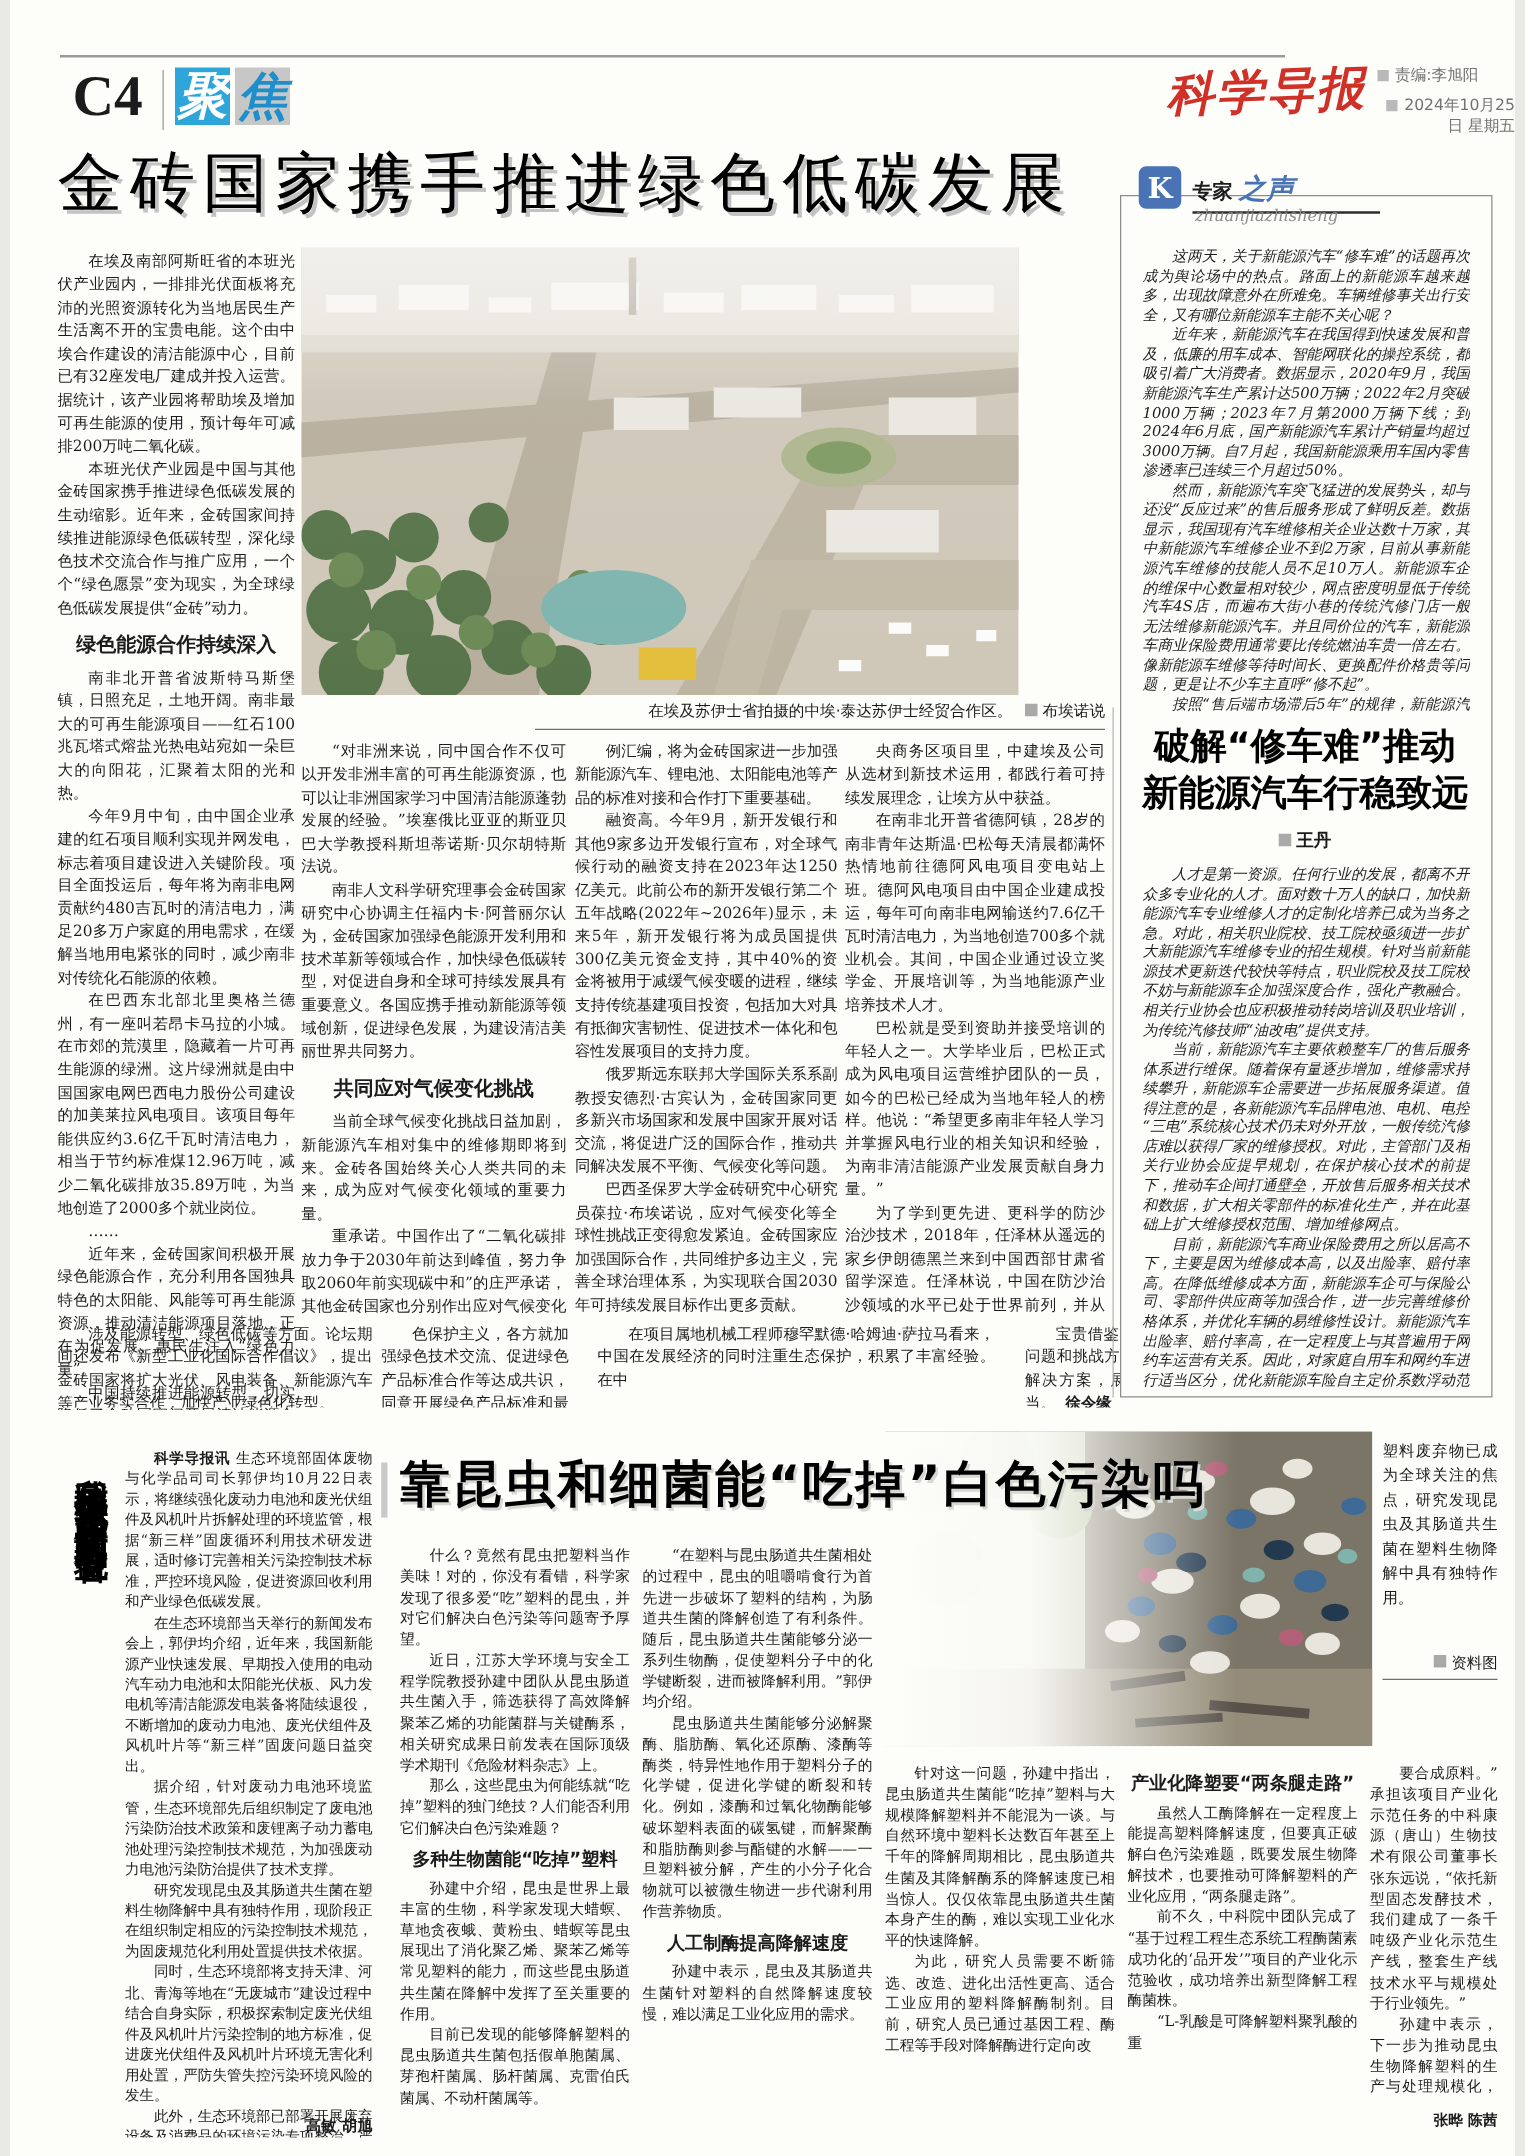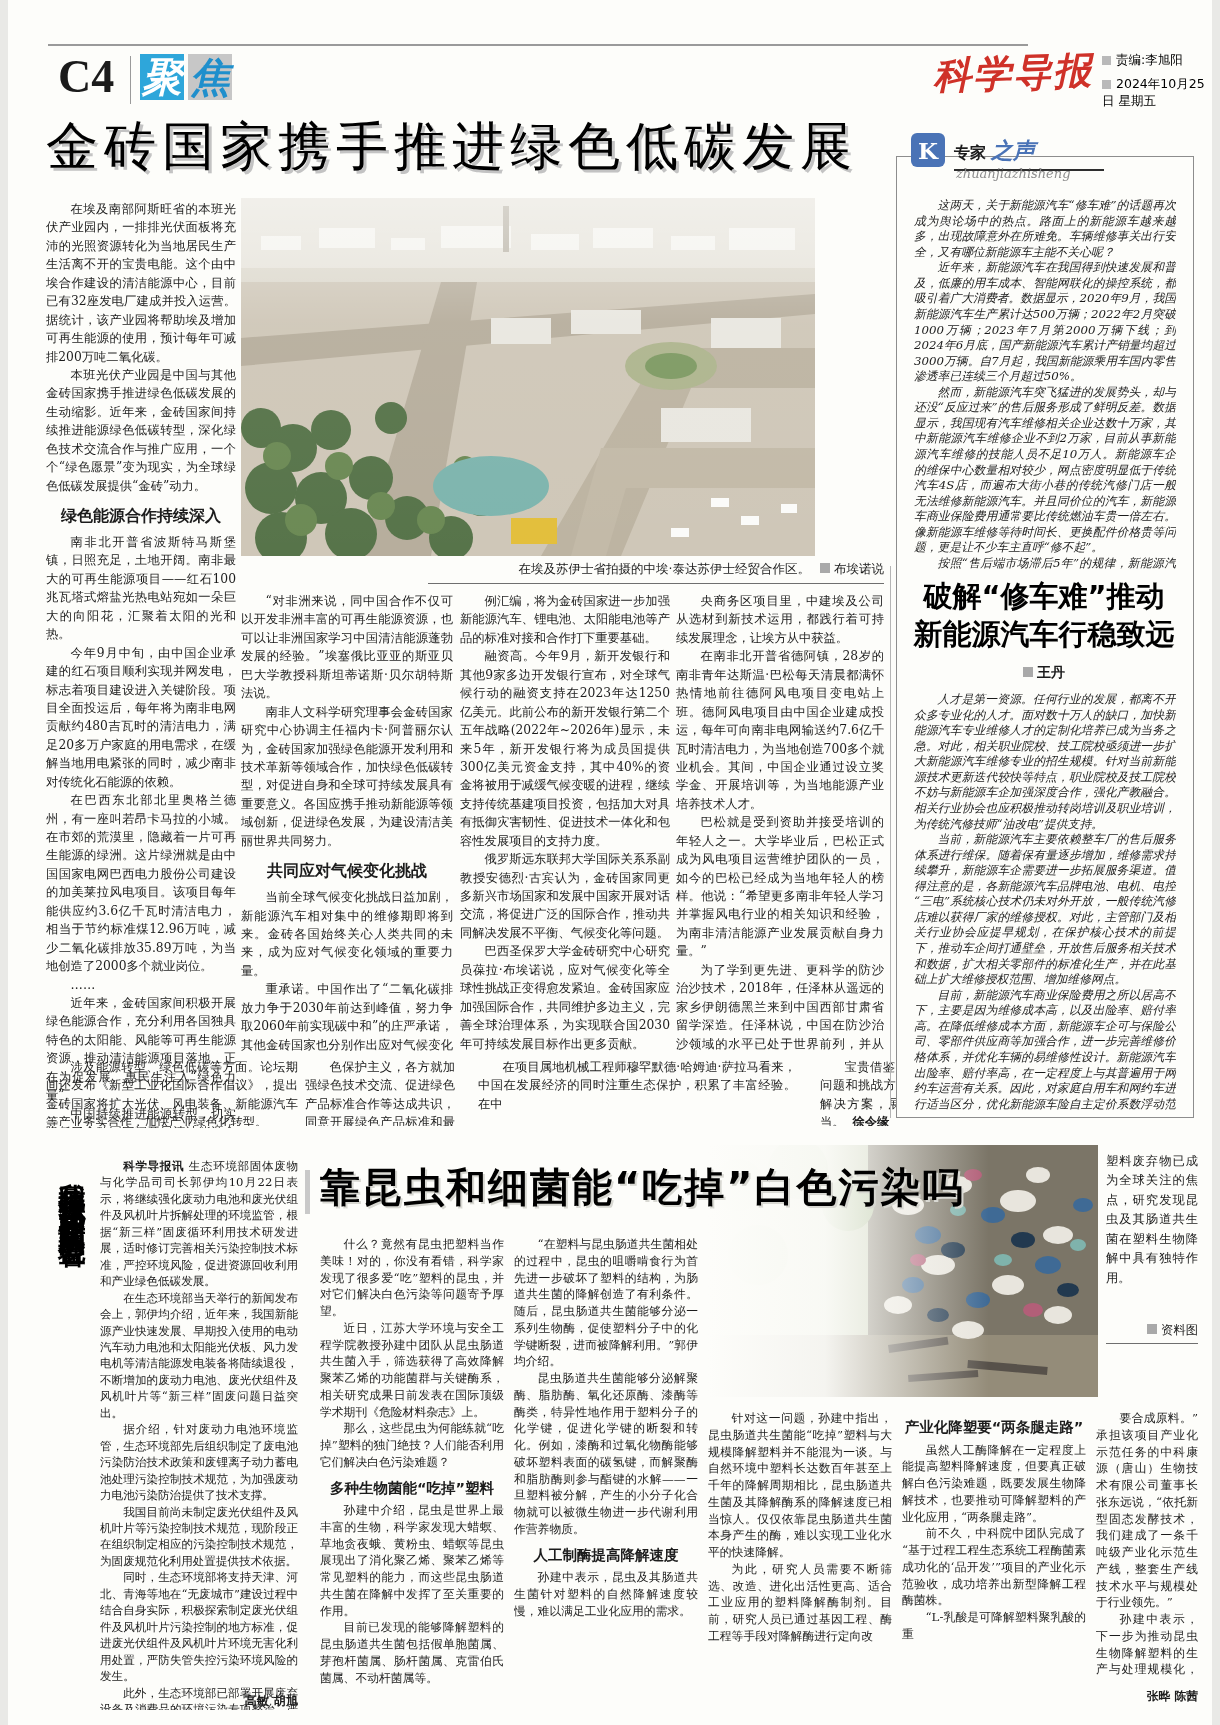--- a/index.html
+++ b/index.html
@@ -10,24 +10,24 @@
   
   #toprule{left:40px;top:44px;width:980px;height:2px;background:#9a9a9a;}
   #pageno{left:50px;top:50px;font-size:46px;font-weight:bold;font-family:"Liberation Serif",serif;}
   #pagediv{left:122px;top:56px;width:1px;height:48px;background:#9a9a9a;}
   .logo-sq{width:44px;height:46px;display:flex;align-items:center;justify-content:center;
            font-size:40px;font-weight:bold;font-style:italic;font-family:"DejaVu Serif",serif;line-height:1;}
   #logo1{left:132px;top:54px;background:#2ea6da;color:#ffffff;}
   #logo2{left:180px;top:54px;background:#c7c7c7;color:#1f8fcc;}
   #masthead{left:925px;top:48px;font-size:38px;font-weight:bold;font-style:italic;color:#cf3128;
             font-family:"DejaVu Serif",serif;transform:rotate(-2deg);letter-spacing:2px;}
-  .kicker{font-size:12.5px;font-family:"DejaVu Sans",sans-serif;color:#000000;}
+  .kicker{font-size:12.5px;font-family:"DejaVu Sans",sans-serif;color:#737373;}
   .kicker .sq{display:inline-block;width:9px;height:9px;background:#b9b9b9;margin-right:5px;vertical-align:middle;}
   #editor{left:1094px;top:52px;}
-  #dateline{left:1094px;top:76px;}
+  #dateline{left:1094px;top:76px;text-align:right;}
   
   #mainhead{left:38px;top:112px;width:790px;font-size:52px;font-weight:400;letter-spacing:6px;
             font-family:"DejaVu Sans",sans-serif;color:#000;text-shadow:3px 3px 0 #c3c3c3;white-space:nowrap;}
   
   .col{position:absolute;font-size:12.3px;line-height:1.5;text-align:justify;overflow:hidden;color:#1c1c1c;}
   .col p{margin:0;text-indent:2em;}
   .subhead{font-weight:bold;text-align:center;font-size:16px;margin:9px 0 5px;text-indent:0;
            font-family:"DejaVu Sans",sans-serif;}
   .byline{text-align:right;font-weight:bold;font-family:"DejaVu Sans",sans-serif;margin-top:4px;}
   
@@ -226,21 +226,21 @@
       <p>人才是第一资源。任何行业的发展，都离不开众多专业化的人才。面对数十万人的缺口，加快新能源汽车专业维修人才的定制化培养已成为当务之急。对此，相关职业院校、技工院校亟须进一步扩大新能源汽车维修专业的招生规模。针对当前新能源技术更新迭代较快等特点，职业院校及技工院校不妨与新能源车企加强深度合作，强化产教融合。相关行业协会也应积极推动转岗培训及职业培训，为传统汽修技师“油改电”提供支持。</p>
       <p>当前，新能源汽车主要依赖整车厂的售后服务体系进行维保。随着保有量逐步增加，维修需求持续攀升，新能源车企需要进一步拓展服务渠道。值得注意的是，各新能源汽车品牌电池、电机、电控“三电”系统核心技术仍未对外开放，一般传统汽修店难以获得厂家的维修授权。对此，主管部门及相关行业协会应提早规划，在保护核心技术的前提下，推动车企间打通壁垒，开放售后服务相关技术和数据，扩大相关零部件的标准化生产，并在此基础上扩大维修授权范围、增加维修网点。</p>
       <p>目前，新能源汽车商业保险费用之所以居高不下，主要是因为维修成本高，以及出险率、赔付率高。在降低维修成本方面，新能源车企可与保险公司、零部件供应商等加强合作，进一步完善维修价格体系，并优化车辆的易维修性设计。新能源汽车出险率、赔付率高，在一定程度上与其普遍用于网约车运营有关系。因此，对家庭自用车和网约车进行适当区分，优化新能源车险自主定价系数浮动范围，无疑将有助于问题的解决。</p>
     </div>
 
   <div class="abs" id="blvhead">我国持续强化『新三样』固废问题的环境监管</div>
   <div class="col" id="blbody">
       <p><b>科学导报讯 </b>生态环境部固体废物与化学品司司长郭伊均10月22日表示，将继续强化废动力电池和废光伏组件及风机叶片拆解处理的环境监管，根据“新三样”固废循环利用技术研发进展，适时修订完善相关污染控制技术标准，严控环境风险，促进资源回收利用和产业绿色低碳发展。</p>
       <p>在生态环境部当天举行的新闻发布会上，郭伊均介绍，近年来，我国新能源产业快速发展、早期投入使用的电动汽车动力电池和太阳能光伏板、风力发电机等清洁能源发电装备将陆续退役，不断增加的废动力电池、废光伏组件及风机叶片等“新三样”固废问题日益突出。</p>
       <p>据介绍，针对废动力电池环境监管，生态环境部先后组织制定了废电池污染防治技术政策和废锂离子动力蓄电池处理污染控制技术规范，为加强废动力电池污染防治提供了技术支撑。</p>
-      <p>我国目前尚未制定废光伏组件及风机叶片等污染控制技术规范，现阶段正在组织制定相应的污染控制技术规范，为固废规范化利用处置提供技术依据。</p>
+      <p>研究发现昆虫及其肠道共生菌在塑料生物降解中具有独特作用，现阶段正在组织制定相应的污染控制技术规范，为固废规范化利用处置提供技术依据。</p>
       <p>同时，生态环境部将支持天津、河北、青海等地在“无废城市”建设过程中结合自身实际，积极探索制定废光伏组件及风机叶片污染控制的地方标准，促进废光伏组件及风机叶片环境无害化利用处置，严防失管失控污染环境风险的发生。</p>
       <p>此外，生态环境部已部署开展废弃设备及消费品的环境污染专项整治，严厉打击非法拆解造成环境污染行为。</p>
     </div>
   <div class="col" style="left:92px;top:1688px;width:198px;height:20px;">
     <div class="byline">高敏 胡旭</div>
   </div>
 
   <div class="abs" id="bmphoto">
     <svg width="390" height="252" xmlns="http://www.w3.org/2000/svg">
       <rect width="390" height="252" fill="#7b7567"></rect>

